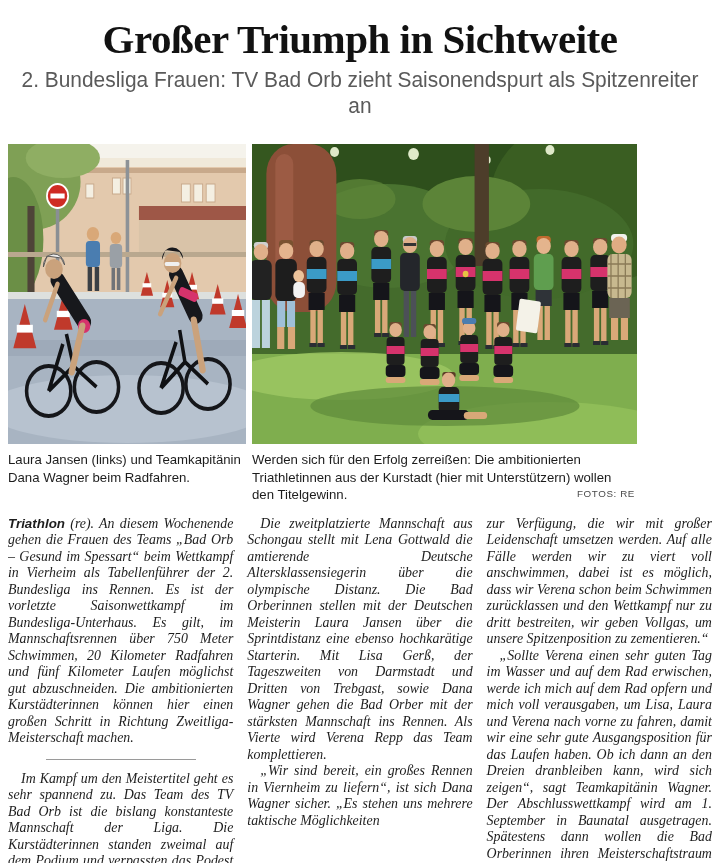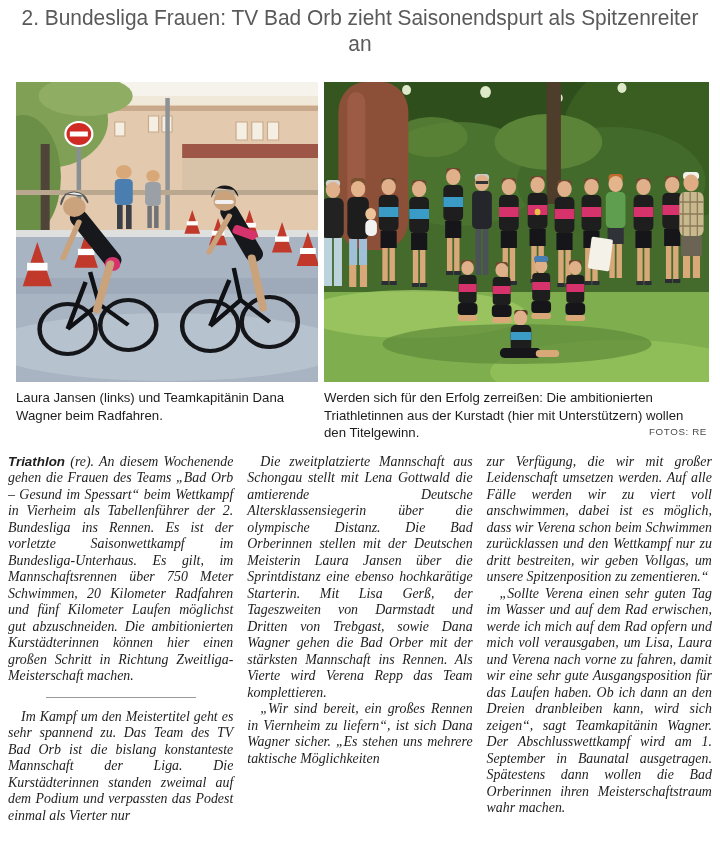--- a/index.html
+++ b/index.html
@@ -13,21 +13,21 @@
     font-size:41px; line-height:46px; letter-spacing:-0.5px; color:#121212;
   }
   .subtitle {
     margin:5px 0 0; text-align:center;
     font-family:"Liberation Sans", sans-serif; font-weight:400;
     font-size:22px; line-height:26px; color:#5a5a5a;
     transform:scaleX(0.95); transform-origin:center;
   }
   .photos { display:flex; gap:6px; margin:25px 8px 0; align-items:flex-start; }
   figure { margin:0; }
-  .photo-left-fig  { width:302px;margin-left:8px; }
+  .photo-left-fig  { width:238px; }
   .photo-right-fig { width:385px; }
   svg.photo { display:block; width:100%; height:300px; background:#ccc; }
   figcaption {
     font-family:"Liberation Sans", sans-serif; font-size:13.2px;
     line-height:17.6px; color:#1c1c1c; margin-top:7px;
   }
   .caption-right-wrap { position:relative; }
   .credit {
     position:absolute; right:2px; bottom:1px;
     font-size:9.8px; letter-spacing:0.6px; color:#4a4a4a;
@@ -47,20 +47,21 @@
   }
   .col-divider {
     width:150px; border:none; border-top:1px solid #9a9a9a; margin:12px auto 11px;
   }
 </style>
 </head>
 <body>
 
 <div class="page">
 
+  <h1 class="title">Großer Triumph in Sichtweite</h1>
   <div class="subtitle">2. Bundesliga Frauen: TV Bad Orb zieht Saisonendspurt als Spitzenreiter an</div>
 
   <div class="photos">
 
     <figure class="photo-left-fig">
       <svg class="photo" viewBox="0 0 269 300" preserveAspectRatio="none">
 
         <rect width="269" height="300" fill="#b9c3cd"></rect>
         <rect width="269" height="16" fill="#f5f3ec"></rect>
         <rect y="14" width="269" height="140" fill="#e3c9ad"></rect>

